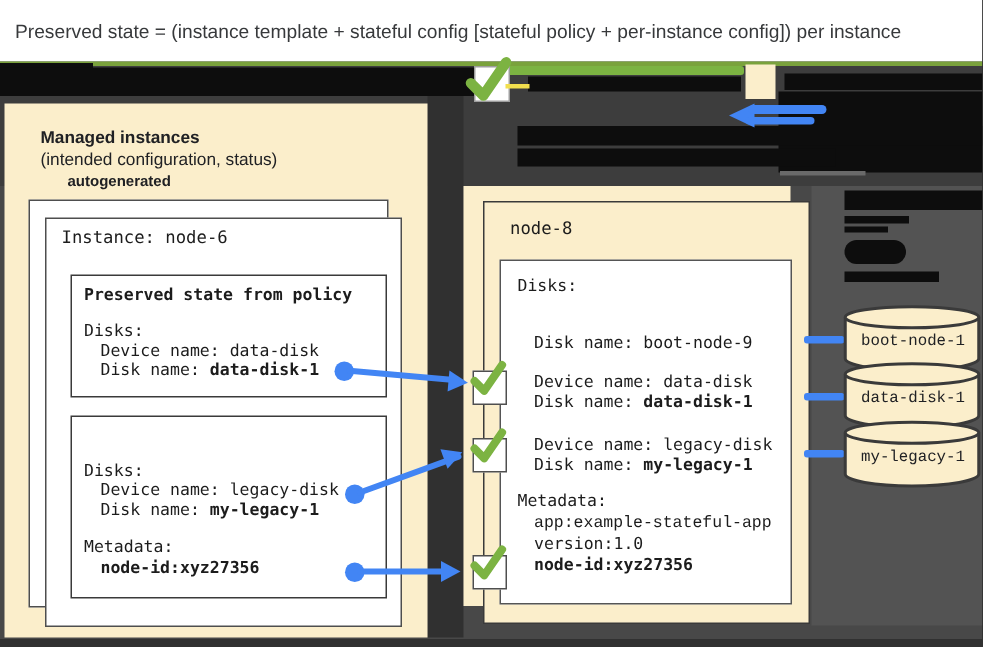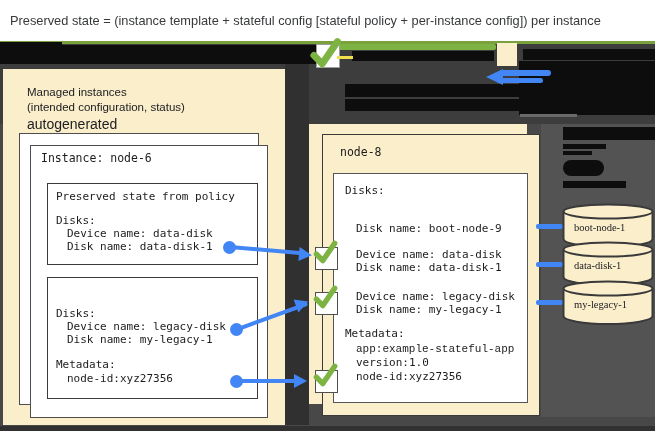--- a/index.html
+++ b/index.html
@@ -1,31 +1,31 @@
 <!DOCTYPE html>
 <html><head>
 <meta charset="utf-8">
 <style>
   html,body{margin:0;padding:0;background:#222;}
   #canvas{position:relative;width:655px;height:431px;background:#484848;overflow:hidden;
           font-family:"Liberation Sans",sans-serif;}
   .abs{position:absolute;}
   .sans{font-family:"Liberation Sans",sans-serif;color:#202124;}
   .mono{font-family:"DejaVu Sans Mono",monospace;font-size:11px;line-height:13px;color:#1c1c1c;white-space:pre;}
-  .bld{font-weight:normal;}
+  .bld{font-weight:bold;}
   .bar{position:absolute;background:#0d0d0d;}
   .cream{background:#fbeecb;}
   .card{position:absolute;background:#ffffff;border:1px solid #4e4e4e;}
   .ibox{position:absolute;background:#ffffff;border:1.3px solid #3a3a3a;}
   .dot{position:absolute;width:13px;height:13px;border-radius:50%;background:#4285f4;}
   .aline{position:absolute;height:4px;border-radius:2px;background:#4285f4;transform-origin:left center;}
   .tri{position:absolute;width:0;height:0;border-top:7px solid transparent;border-bottom:7px solid transparent;border-left:13px solid #4285f4;transform-origin:left center;}
   .cb{position:absolute;width:21px;height:21px;background:#fff;border:1.5px solid #4f4f4f;}
   .seg{position:absolute;width:27px;height:4.5px;border-radius:2px;background:#4285f4;}
-  .cyltext{position:absolute;font-family:Liberation Serif, serif;font-size:10.5px;color:#202124;white-space:pre;}
+  .cyltext{position:absolute;font-family:Liberation Mono, monospace;font-size:10.5px;color:#202124;white-space:pre;}
 </style>
 </head>
 <body>
 
 <div id="canvas">
 
   <div class="abs" style="left:0;top:41px;width:655px;height:83px;background:#3d3d3d;"></div>
   <div class="abs" style="left:541px;top:124px;width:114px;height:293px;background:#535353;"></div>
   <div class="abs" style="left:285px;top:63px;width:24px;height:362px;background:#303030;"></div>
   <div class="abs" style="left:0;top:426px;width:655px;height:5px;background:#313131;"></div>
@@ -44,21 +44,21 @@
   <div class="abs" style="left:520px;top:114px;width:57px;height:3px;background:#6a6a6a;"></div>
   <div class="bar" style="left:563px;top:127px;width:92px;height:13px;"></div>
   <div class="bar" style="left:563px;top:144px;width:43px;height:5px;"></div>
   <div class="bar" style="left:563px;top:151px;width:29px;height:4px;"></div>
   <div class="bar" style="left:563px;top:160px;width:41px;height:16px;border-radius:8px;"></div>
   <div class="bar" style="left:563px;top:181px;width:63px;height:7px;"></div>
 
   <div class="abs cream" style="left:3px;top:69px;width:282px;height:356px;"></div>
   <div class="abs sans bld" style="left:27px;top:86px;font-size:11.5px;">Managed instances</div>
   <div class="abs sans" style="left:27px;top:101px;font-size:11.5px;">(intended configuration, status)</div>
-  <div class="abs sans bld" style="left:27px;top:116px;font-size:14px;">autogenerated</div>
+  <div class="abs sans bld" style="left:45px;top:116px;font-size:10px;">autogenerated</div>
 
   <div class="card" style="left:19px;top:133px;width:238px;height:270px;"></div>
   <div class="card" style="left:30px;top:145px;width:236px;height:271px;"></div>
   <div class="abs mono" style="left:41px;top:152px;font-size:11.5px;">Instance: node-6</div>
 
   <div class="ibox" style="left:47px;top:183px;width:209px;height:80px;"></div>
   <div class="abs mono bld" style="left:56px;top:190px;">Preserved state from policy</div>
   <div class="abs mono" style="left:56px;top:214px;">Disks:</div>
   <div class="abs mono" style="left:67px;top:227px;">Device name: data-disk</div>
   <div class="abs mono" style="left:67px;top:240px;"><span>Disk name: </span><span class="bld">data-disk-1</span></div>

